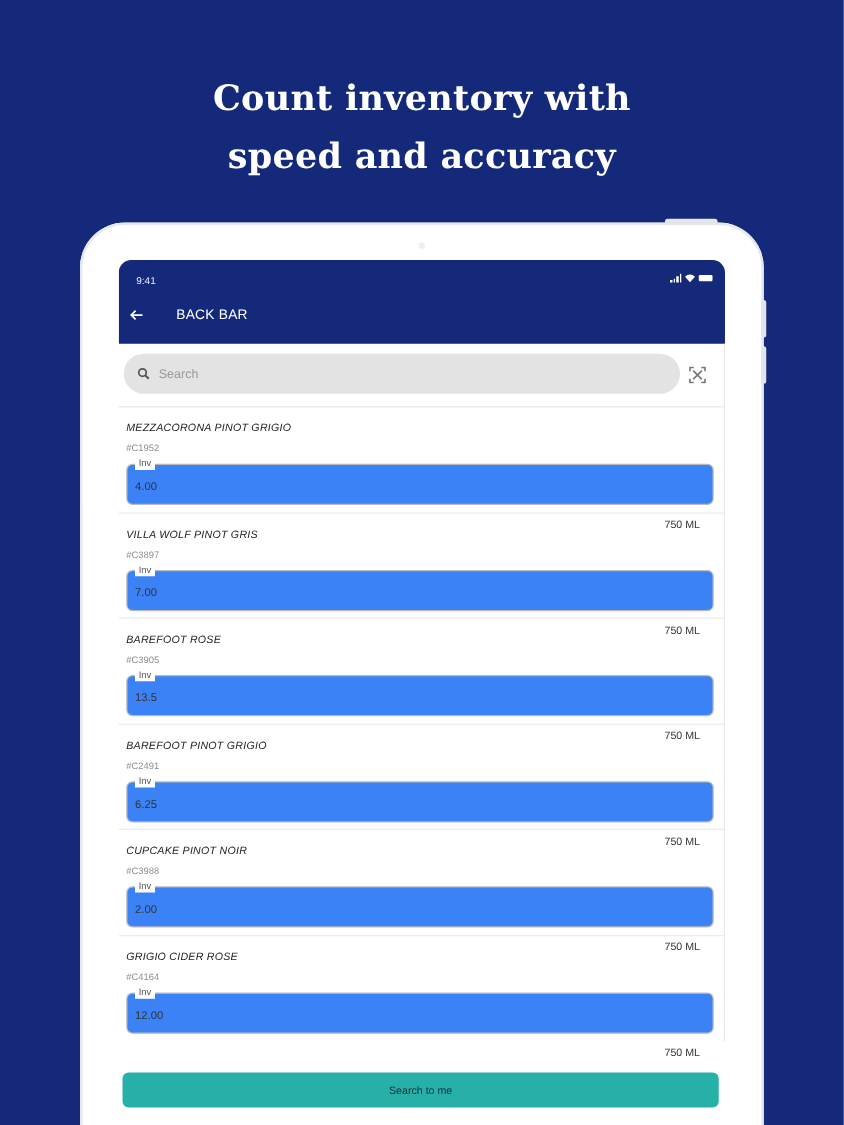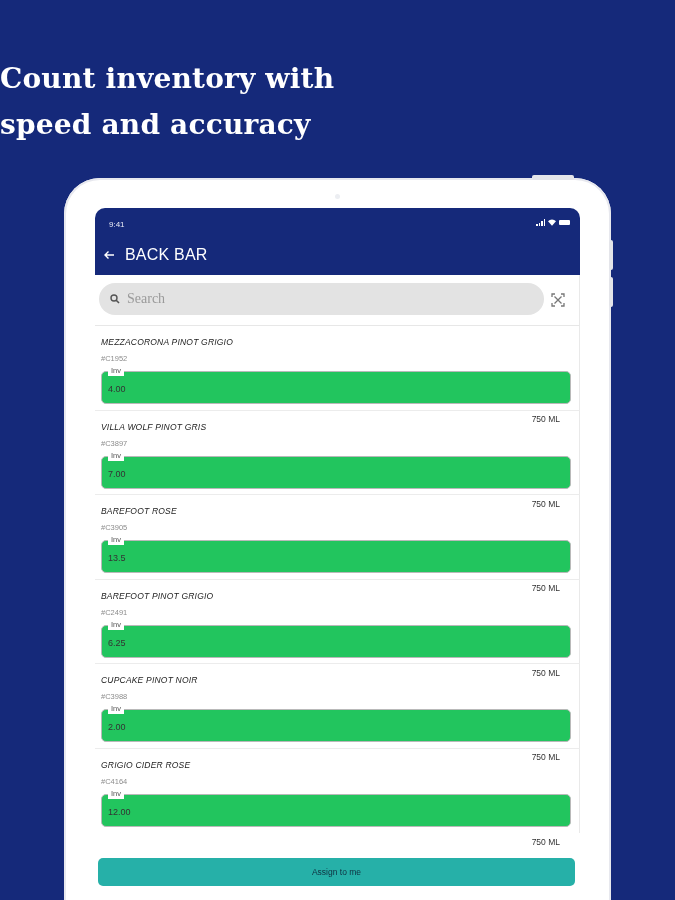--- a/index.html
+++ b/index.html
@@ -7,21 +7,21 @@
     body {
       background: #15297a;
       font-family: "Liberation Sans", sans-serif;
       position: relative;
     }
     .headline {
       position: absolute;
       top: 56px;
       left: 0;
       width: 675px;
-      text-align: left;
+      text-align: center;
       color: #ffffff;
       font-family: "DejaVu Serif", serif;
       font-weight: bold;
       font-size: 28px;
       line-height: 46px;
       letter-spacing: 0.2px;
     }
     .tablet {
       position: absolute;
       left: 64px;
@@ -79,42 +79,43 @@
     .sig span { width: 1.5px; background: #fff; display: block; }
     .wifi { width: 8px; height: 7px; }
     .battery { width: 11px; height: 5px; background: #fff; border-radius: 1px; }
     .titlebar {
       position: absolute;
       left: 8px; top: 38px;
       display: flex; align-items: center; gap: 10px;
     }
     .back-arrow { width: 12px; height: 12px; }
     .title-text {
-      font-size: 16px;
+      font-size: 11px;
       color: #ffffff;
       letter-spacing: 0.2px;
+      margin-left: 16px;
     }
     .search-row {
       position: relative;
       height: 51px;
       border-bottom: 1px solid #e7e7e7;
       border-right: 1px solid #e9e9e9;
     }
     .search-input {
       position: absolute;
       left: 4px; top: 8px;
       width: 445px; height: 32px;
       background: #e3e3e3;
       border-radius: 16px;
       display: flex; align-items: center;
       padding-left: 11px;
       border: none;
     }
     .search-icon { width: 10px; height: 10px; margin-right: 7px; }
-    .search-placeholder { font-size: 14px; color: #9a9a9a; font-family: Liberation Serif, serif; }
+    .search-placeholder { font-size: 10px; color: #9a9a9a; }
     .scan-icon {
       position: absolute;
       left: 456px; top: 18px;
       width: 14px; height: 14px;
     }
     .item {
       position: relative;
       height: 84.5px;
       border-bottom: 1px solid #ececec;
       border-right: 1px solid #e9e9e9;
@@ -138,21 +139,21 @@
       position: absolute;
       left: 6px; right: 8px; top: 45px;
       display: flex; gap: 10px;
     }
     .field {
       flex: 1;
       height: 33px;
       border: 1px solid #b9b9b9;
       border-radius: 5px;
       position: relative;
-      background: #22c55e;
+      background: #3b82f6;
     }
     .field-label {
       position: absolute;
       left: 6px; top: -6px;
       background: #fff;
       padding: 0 3px;
       font-size: 7.5px;
       color: #555;
       line-height: 10px;
     }
@@ -301,14 +302,14 @@
     <div class="item-sku">#C4164</div>
     <div class="fields">
       <div class="field">
         <span class="field-label">Inv</span>
         <span class="field-value">12.00</span>
         <span class="field-unit">750 ML</span>
       </div>
     </div>
   </div>
 
-  <button class="assign-btn">Assign to me</button>
+  <button class="assign-btn">Search to me</button>
 </div>
 
 </body></html>

